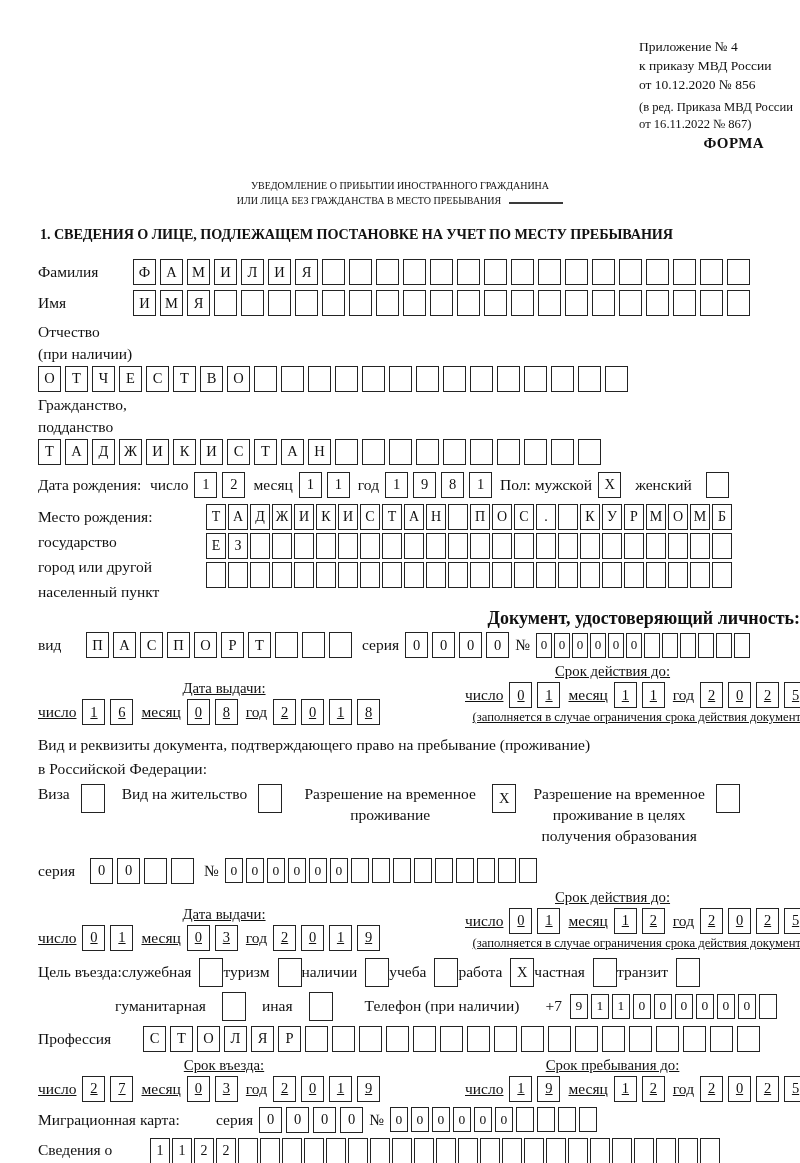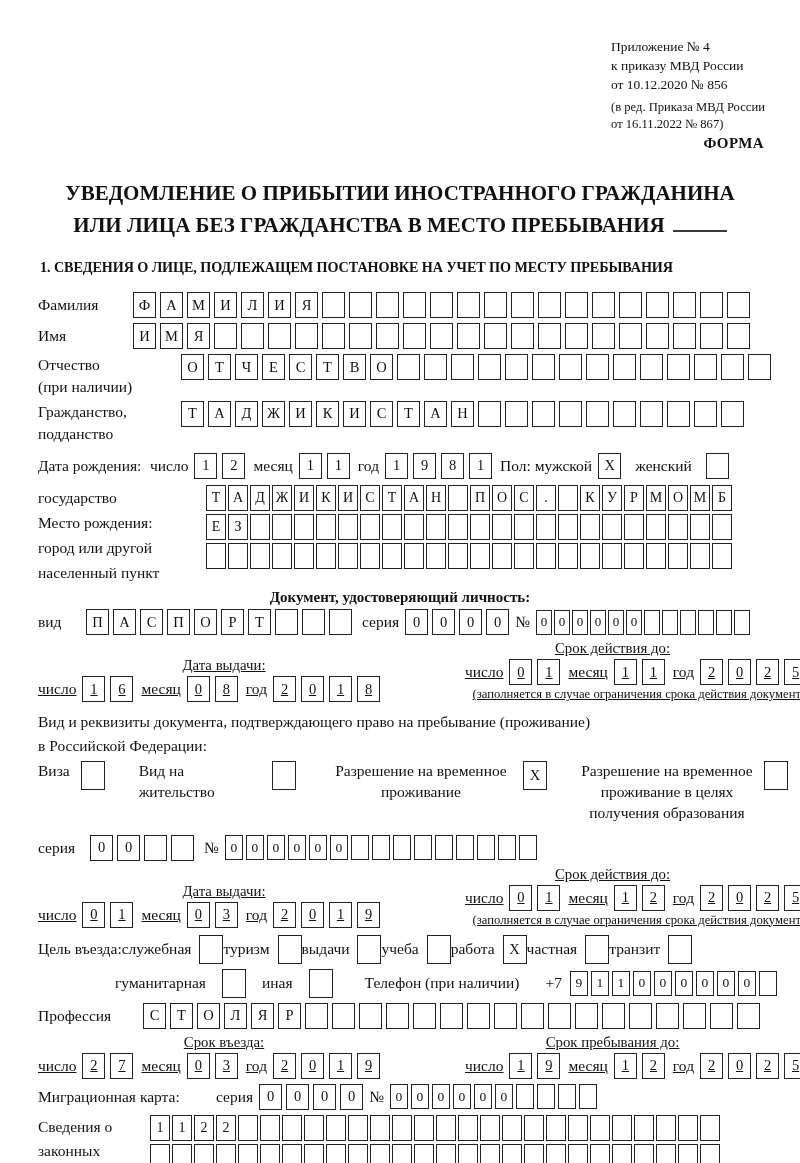--- a/index.html
+++ b/index.html
@@ -1,63 +1,63 @@
 <!DOCTYPE html>
 <html><head>
 <meta charset="utf-8">
 <style>
   html,body{margin:0;padding:0;background:#fff;}
   .page{
     position:relative;width:800px;height:1163px;background:#fff;overflow:hidden;
     font-family:"Liberation Serif","DejaVu Serif",serif;color:#111;font-size:15.5px;
   }
   
-  .appendix{position:absolute;left:611px;top:38px;line-height:1.4;font-size:13.5px;}
+  .appendix{position:absolute;left:639px;top:38px;line-height:1.4;font-size:13.5px;}
   .appendix .rev{font-size:12.6px;margin-top:4px;line-height:1.4;}
   .form-label{position:absolute;right:36px;top:135px;font-weight:bold;font-size:15px;letter-spacing:.4px;}
   
-  .title{margin:178px 30px 0;text-align:center;font-weight:bold;font-size:21px;line-height:1.5;}
+  .title{margin:178px 30px 0;text-align:center;font-weight:normal;font-size:10px;line-height:1.5;}
   .blank-underline{display:inline-block;width:54px;border-bottom:2px solid #3a3a3a;height:.85em;margin-left:8px;}
   .sec-heading{margin:18px 0 0 40px;font-weight:bold;font-size:14.2px;letter-spacing:-.1px;}
   
   .frow{display:flex;align-items:center;margin:5px 0 0 38px;}
   .lblw95{width:95px;flex:none;}
   .lblw143{width:143px;flex:none;}
   .lbl2{line-height:1.45;align-self:flex-start;}
-  .topalign{align-items:flex-start;}
+  .topalign{align-items:flex-start;flex-direction:column;}
   .lbl{flex:none;}
   .sp-l{margin-left:10px;}
   .sp-s{margin-left:6px;}
   
   .cells{display:inline-flex;gap:4px;flex:none;}
   .cell{
     box-sizing:border-box;flex:none;width:23px;height:26px;border:1.7px solid #232323;
     display:inline-flex;align-items:center;justify-content:center;
     font-size:14.5px;background:#fff;
   }
   .cells.dt{gap:5px;margin:0 8px 0 6px;}
   .cells.sm{gap:3px;}  .cells.sm .cell{width:18px;height:25px;font-size:13.5px;}
   .cells.xs{gap:2px;}  .cells.xs .cell{width:16px;height:25px;font-size:13px;}
   .cells.sm2{gap:2px;} .cells.sm2 .cell{width:20px;height:26px;font-size:14px;}
   .cells.chk{margin-left:8px;} .cells.chk .cell{width:24px;height:29px;}
   
   .multiblock{display:flex;align-items:flex-start;margin:6px 0 0 38px;}
   .mb-labels{flex:none;line-height:1.62;}
   .mb-rows{display:flex;flex-direction:column;gap:3px;}
   
-  .doc-heading{text-align:center;font-weight:bold;font-size:15px;margin-top:4px;}
+  .doc-heading{text-align:right;font-weight:bold;font-size:18px;margin-top:4px;}
   
   .datepair{display:flex;margin:5px 10px 0 38px;align-items:flex-end;text-decoration:underline;}
   .dp-left{width:372px;flex:none;}
   .dp-right{flex:1;}
   .dp-head{text-align:center;font-size:14.8px;margin-bottom:2px;}
   .dp-row{display:flex;align-items:center;}
   .dp-note{margin-top:2px;font-size:12.7px;text-align:right;padding-right:4px;white-space:nowrap;}
   
-  .opts{display:flex;align-items:flex-start;margin:4px 12px 0 38px;gap:34px;line-height:1.35;}
+  .opts{display:flex;align-items:flex-start;margin:4px 12px 0 38px;gap:17px;line-height:1.35;}
   .opt{display:flex;align-items:flex-start;gap:9px;}
   .opt .cells.chk{margin-left:2px;}
   .opt-center{text-align:center;}
   .intro{margin:8px 0 0 38px;line-height:1.5;}
   
   .goal{display:flex;align-items:center;margin:7px 0 0 38px;gap:0;white-space:nowrap;}
   .goal2{display:flex;align-items:center;margin:5px 0 0 115px;gap:8px;white-space:nowrap;}
 </style>
 </head>
 <body>
@@ -225,22 +225,22 @@
         <span class="cell">X</span>
       </span>
     <span class="lbl sp-s">женский</span>
     <span class="cells dt" style="margin-left:14px;">
         <span class="cell"></span>
       </span>
   </div>
 
   <div class="multiblock">
     <div class="mb-labels" style="width:168px;">
+      <div>Место рождения:</div>
       <div>государство</div>
-      <div>Место рождения:</div>
       <div>город или другой</div>
       <div>населенный пункт</div>
     </div>
     <div class="mb-rows">
       <span class="cells sm2">
           <span class="cell">Т</span>
           <span class="cell">А</span>
           <span class="cell">Д</span>
           <span class="cell">Ж</span>
           <span class="cell">И</span>
@@ -518,21 +518,21 @@
   <div class="goal">
     <span>Цель въезда:</span>
     <span>служебная</span>
     <span class="cells chk">
         <span class="cell"></span>
       </span>
     <span>туризм</span>
     <span class="cells chk">
         <span class="cell"></span>
       </span>
-    <span>выдачи</span>
+    <span>наличии</span>
     <span class="cells chk">
         <span class="cell"></span>
       </span>
     <span>учеба</span>
     <span class="cells chk">
         <span class="cell"></span>
       </span>
     <span>работа</span>
     <span class="cells chk">
         <span class="cell">X</span>

